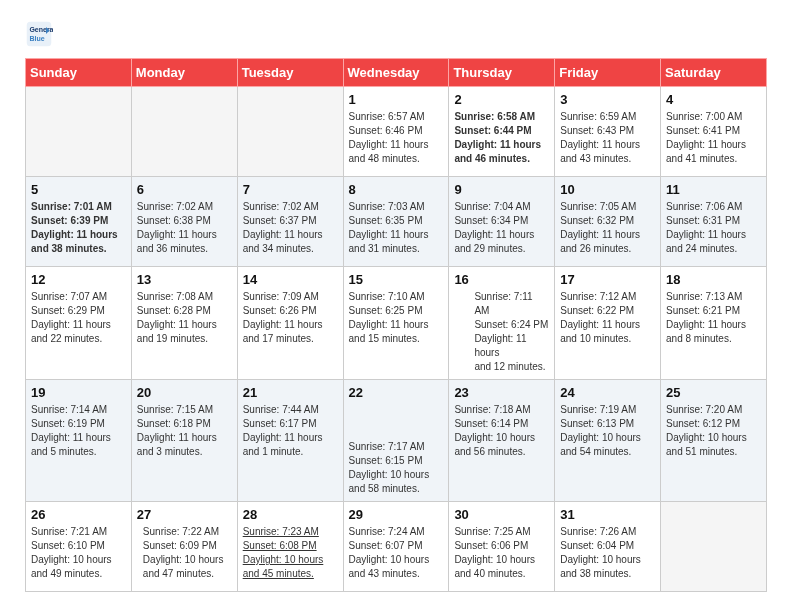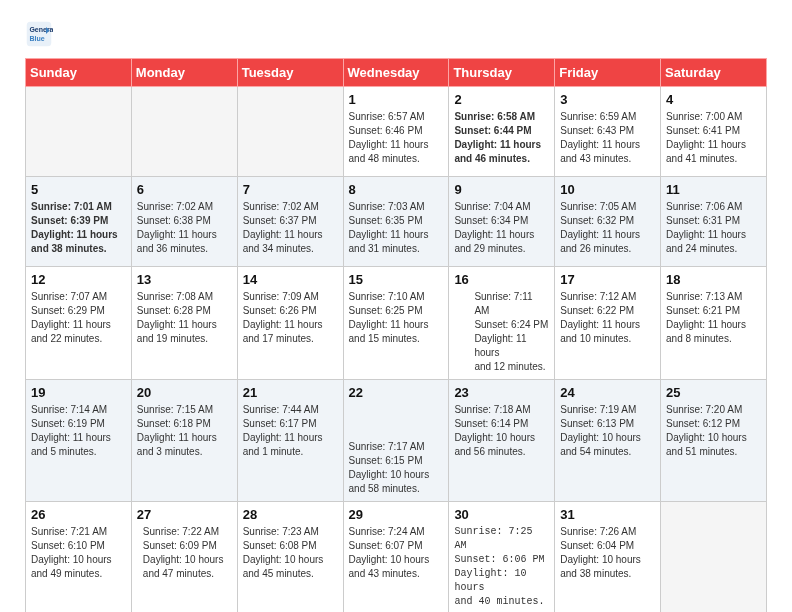--- a/index.html
+++ b/index.html
@@ -309,35 +309,35 @@
         </td>
         <td>
           <div class="day-number">27</div>
           <div class="day-info" style="white-space: pre-line; margin-left: 6px;">Sunrise: 7:22 AM
 Sunset: 6:09 PM
 Daylight: 10 hours
 and 47 minutes.</div>
         </td>
         <td>
           <div class="day-number">28</div>
-          <div class="day-info" style="white-space: pre-line;">Sunrise: 7:23 AM
+          <div class="day-info" style="white-space: pre-line; text-decoration: underline;">Sunrise: 7:23 AM
 Sunset: 6:08 PM
 Daylight: 10 hours
 and 45 minutes.</div>
         </td>
         <td>
           <div class="day-number">29</div>
           <div class="day-info" style="white-space: pre-line;">Sunrise: 7:24 AM
 Sunset: 6:07 PM
 Daylight: 10 hours
 and 43 minutes.</div>
         </td>
         <td>
           <div class="day-number">30</div>
-          <div class="day-info" style="white-space: pre-line; font-family: Liberation Mono, monospace;">Sunrise: 7:25 AM
+          <div class="day-info" style="white-space: pre-line;">Sunrise: 7:25 AM
 Sunset: 6:06 PM
 Daylight: 10 hours
 and 40 minutes.</div>
         </td>
         <td>
           <div class="day-number">31</div>
           <div class="day-info" style="white-space: pre-line;">Sunrise: 7:26 AM
 Sunset: 6:04 PM
 Daylight: 10 hours
 and 38 minutes.</div>

